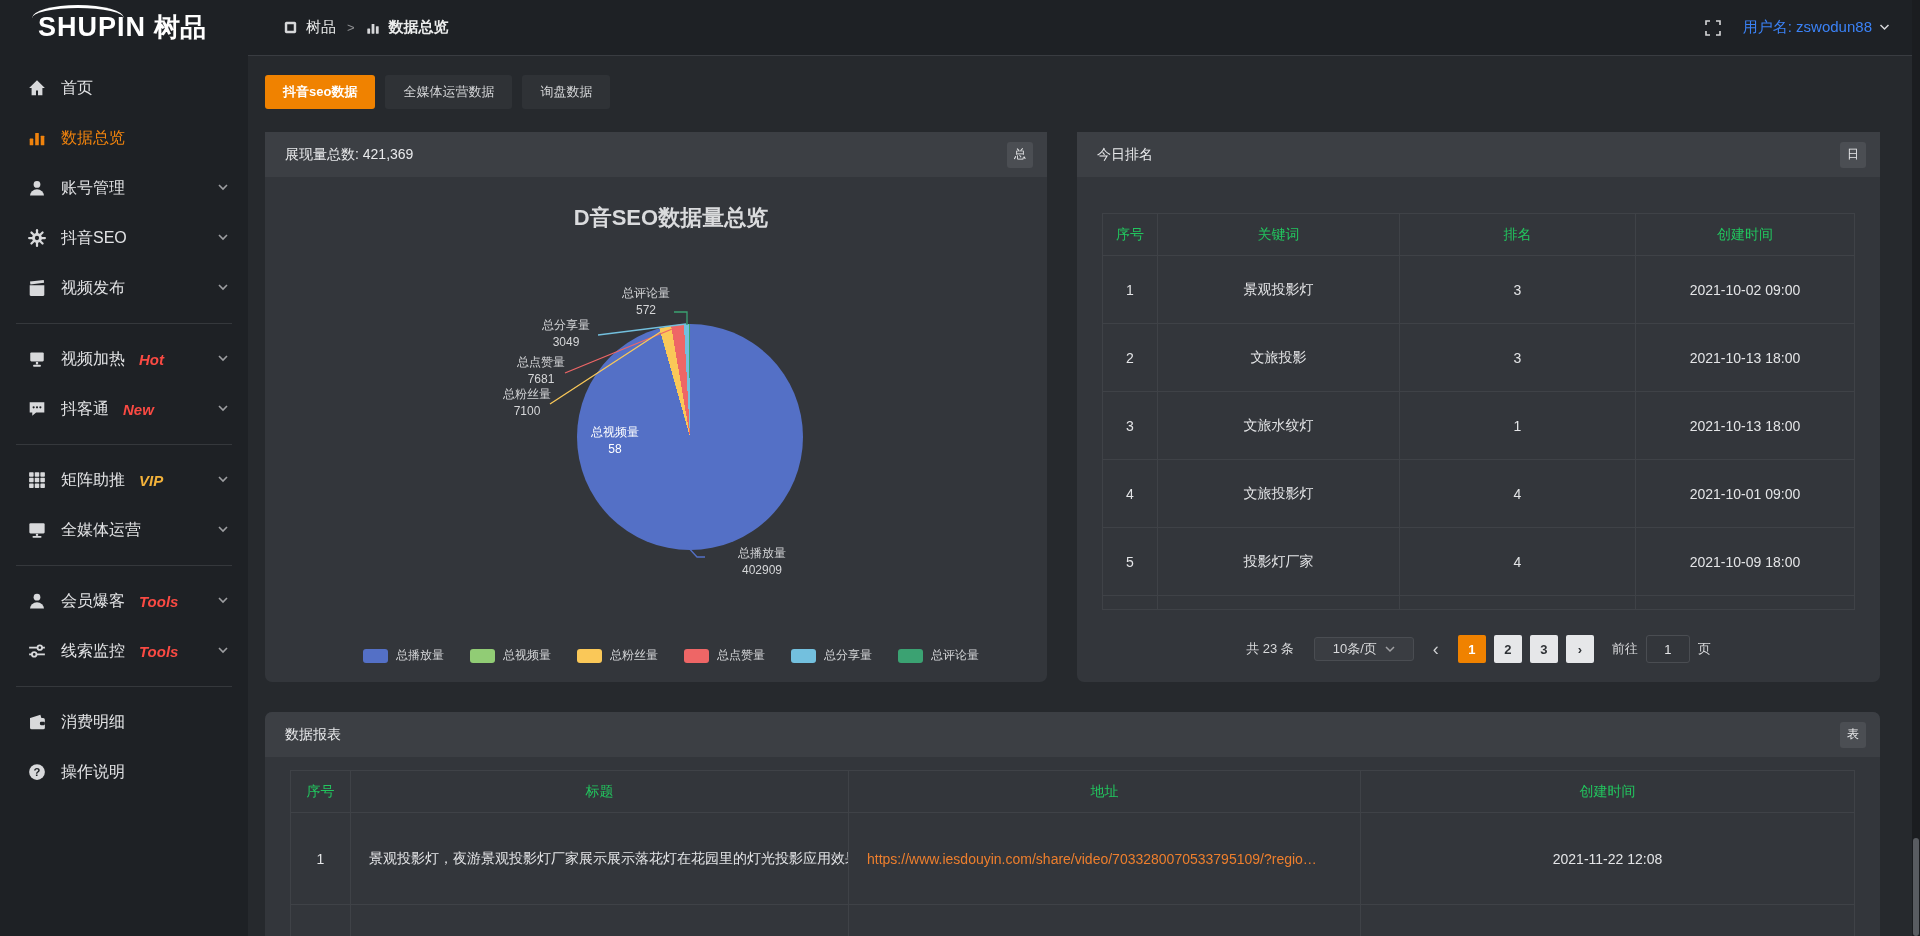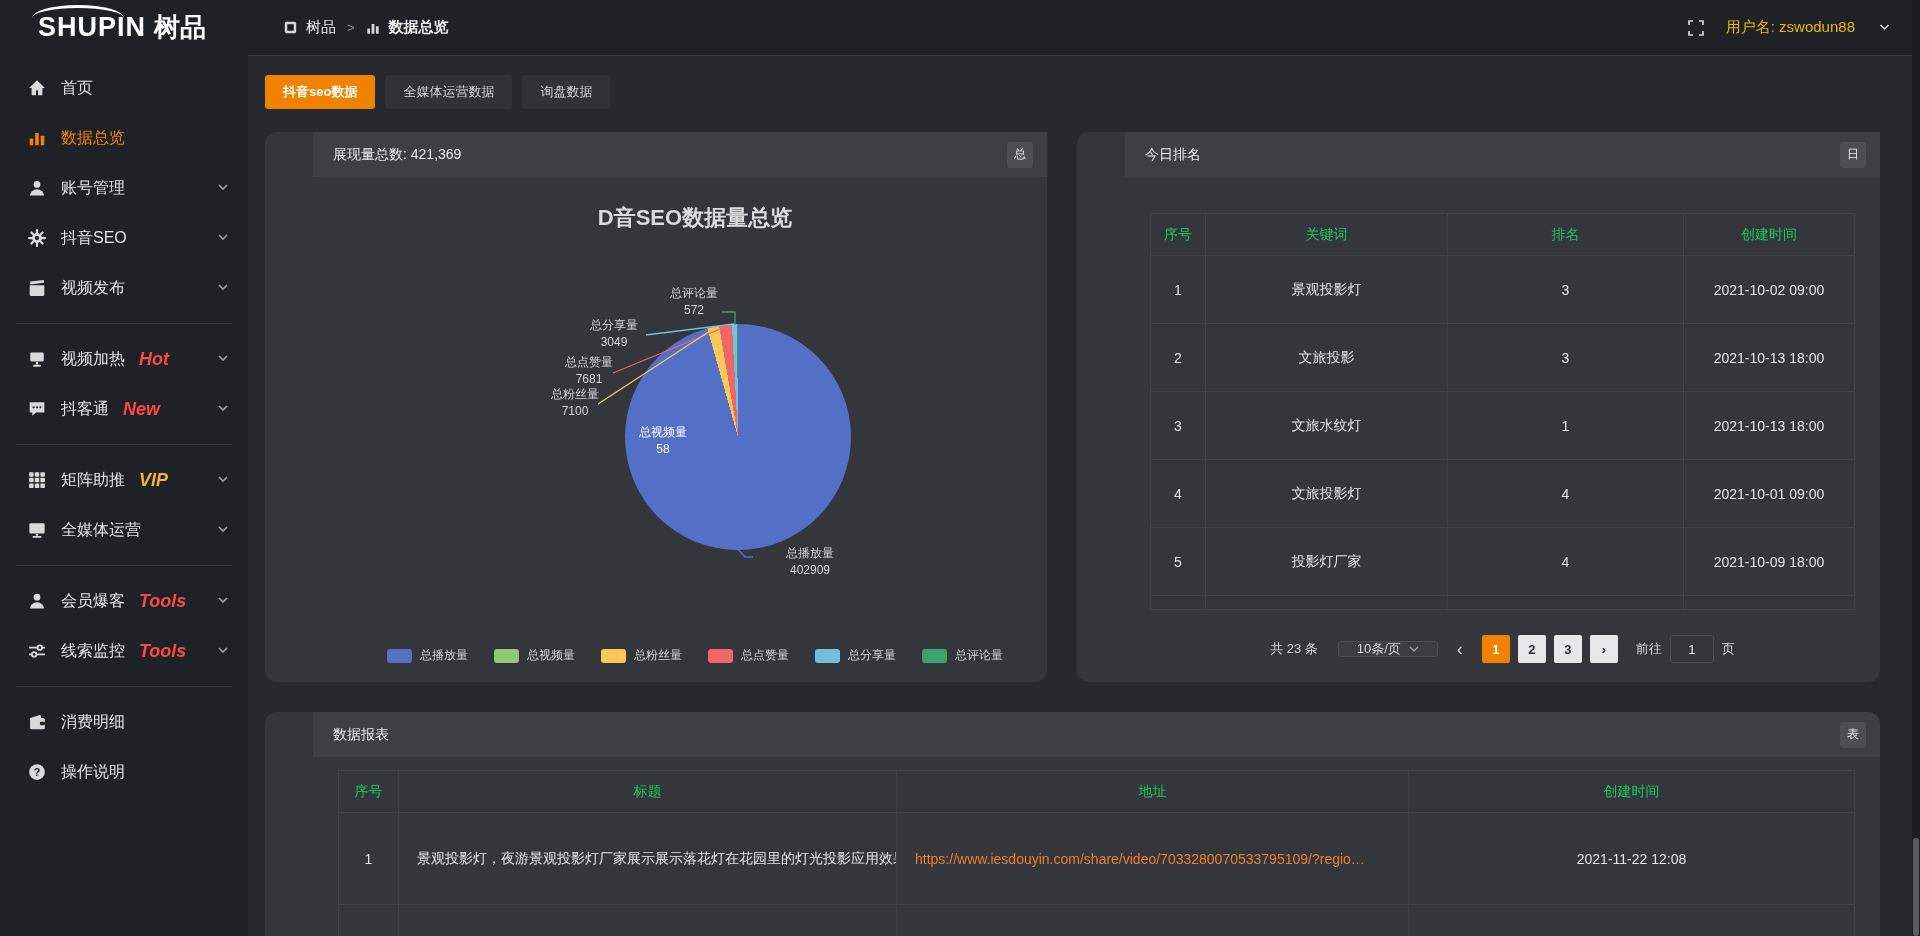--- a/index.html
+++ b/index.html
@@ -20,43 +20,43 @@
   .logo-arc{ position:absolute; left:32px; top:5px; width:92px; height:13px;
     border-top:3px solid #fff; border-radius:50% 50% 0 0 / 100% 100% 0 0;}
   .logo-en{ font-size:27px; font-weight:800; letter-spacing:1px; color:#fff;}
   .logo-cn{ font-size:26px; font-weight:700; color:#fff; margin-left:8px;}
   .menu{ padding-top:8px;}
   .menu-item{ height:50px; display:flex; align-items:center; padding-left:28px; position:relative;
     color:#e2e3e5; cursor:pointer; font-size:16px;}
   .menu-item .mi{ width:20px; height:18px; margin-right:13px; color:#d8d9db; display:flex; align-items:center;}
   .menu-item.active{ color:#f0830d;}
   .menu-item.active .mi{ color:#f0830d;}
-  .badge{ font-style:italic; font-weight:700; font-size:18px; margin-left:14px;}
+  .badge{ font-style:italic; font-weight:700; font-size:15px; margin-left:14px;}
   .badge.red{ color:var(--red);}
   .badge.gold{ color:var(--gold);}
   .chev{ position:absolute; right:20px; top:50%; margin-top:-4px; color:#9d9ea1;}
   .menu-divider{ height:1px; background:#35383c; margin:10px 16px;}
 
   
   .topbar{ position:absolute; left:248px; top:0; width:1672px; height:56px; background:var(--dark);
     border-bottom:1px solid #393c41; display:flex; align-items:center; padding:0 30px 0 36px; z-index:2;}
   .crumb{ display:flex; align-items:center; gap:9px; font-size:15px; color:#eceded;}
   .crumb .sep{ color:#8f9093; font-size:13px; margin:0 2px;}
   .crumb b{ font-weight:700;}
   .top-right{ margin-left:auto; display:flex; align-items:center; gap:22px;}
-  .user{ display:flex; align-items:center; gap:24px; font-size:15px; color:#eab308; cursor:pointer;}
+  .user{ display:flex; align-items:center; gap:7px; font-size:15px; color:#3b82f6; cursor:pointer;}
 
   
   .content{ position:absolute; left:248px; top:56px; width:1672px; height:880px; overflow:hidden;}
   .tabs{ position:absolute; left:17px; top:19px; display:flex; gap:10px;}
   .tab{ height:34px; padding:0 18px; display:flex; align-items:center; font-size:13px; color:#d5d6d8;
     background:#2f3236; border:none; border-radius:3px; cursor:pointer; font-family:inherit;}
   .tab.active{ background:var(--orange); color:#fff; font-weight:700;}
 
-  .card{ position:absolute; background:var(--card); border-radius:12px;padding-left:48px;}
+  .card{ position:absolute; background:var(--card); border-radius:7px;}
   .card-head{ height:45px; background:var(--strip); display:flex; align-items:center;
     padding:0 14px 0 20px; font-size:14px; color:#e9eaec;}
   .corner-btn{ margin-left:auto; width:26px; height:26px; background:#4b4e53; border:none; border-radius:3px;
     color:#e9eaec; font-size:12px; display:flex; align-items:center; justify-content:center; cursor:pointer; font-family:inherit;}
 
   #chart-card{ left:17px; top:76px; width:782px; height:550px;}
   #rank-card{ left:829px; top:76px; width:803px; height:550px;}
   #report-card{ left:17px; top:656px; width:1615px; height:290px; overflow:hidden;}
 
   
@@ -80,21 +80,21 @@
   td,th{ border:1px solid var(--tline); font-weight:400; font-size:14px; color:#e4e5e7; text-align:center; overflow:hidden; white-space:nowrap;}
   thead th{ height:42px; color:#22c55e;}
 
   .rank-table-wrap{ margin:36px 25px 0;}
   .rank-table tbody td{ height:68px;}
   .rank-table tr.stub td{ height:14px;}
 
   .pagination{ margin-top:25px; display:flex; align-items:center; justify-content:center; gap:8px;
     font-size:13px; color:#d8d9db;}
   .pg-total{ margin-right:12px;}
-  .pg-size{ width:100px; height:16px; background:#3a3d42; border:1px solid #4a4d52; border-radius:3px;
+  .pg-size{ width:100px; height:24px; background:#3a3d42; border:1px solid #4a4d52; border-radius:3px;
     display:flex; align-items:center; justify-content:center; gap:8px; cursor:pointer;}
   .pg-btn{ min-width:28px; height:28px; border:none; border-radius:2px; font-size:13px; font-weight:700;
     display:flex; align-items:center; justify-content:center; cursor:pointer; font-family:inherit;
     background:#e6e7e9; color:#2f3236;}
   .pg-btn.prev{ background:transparent; color:#cfd0d2; font-size:18px; font-weight:400;}
   .pg-btn.page.active{ background:var(--orange); color:#fff;}
   .pg-goto{ width:44px; height:28px; background:transparent; border:1px solid #4a4d52; border-radius:3px;
     color:#e4e5e7; text-align:center; font-size:13px; font-family:inherit;}
 
   .report-table-wrap{ margin:13px 25px 0;}

